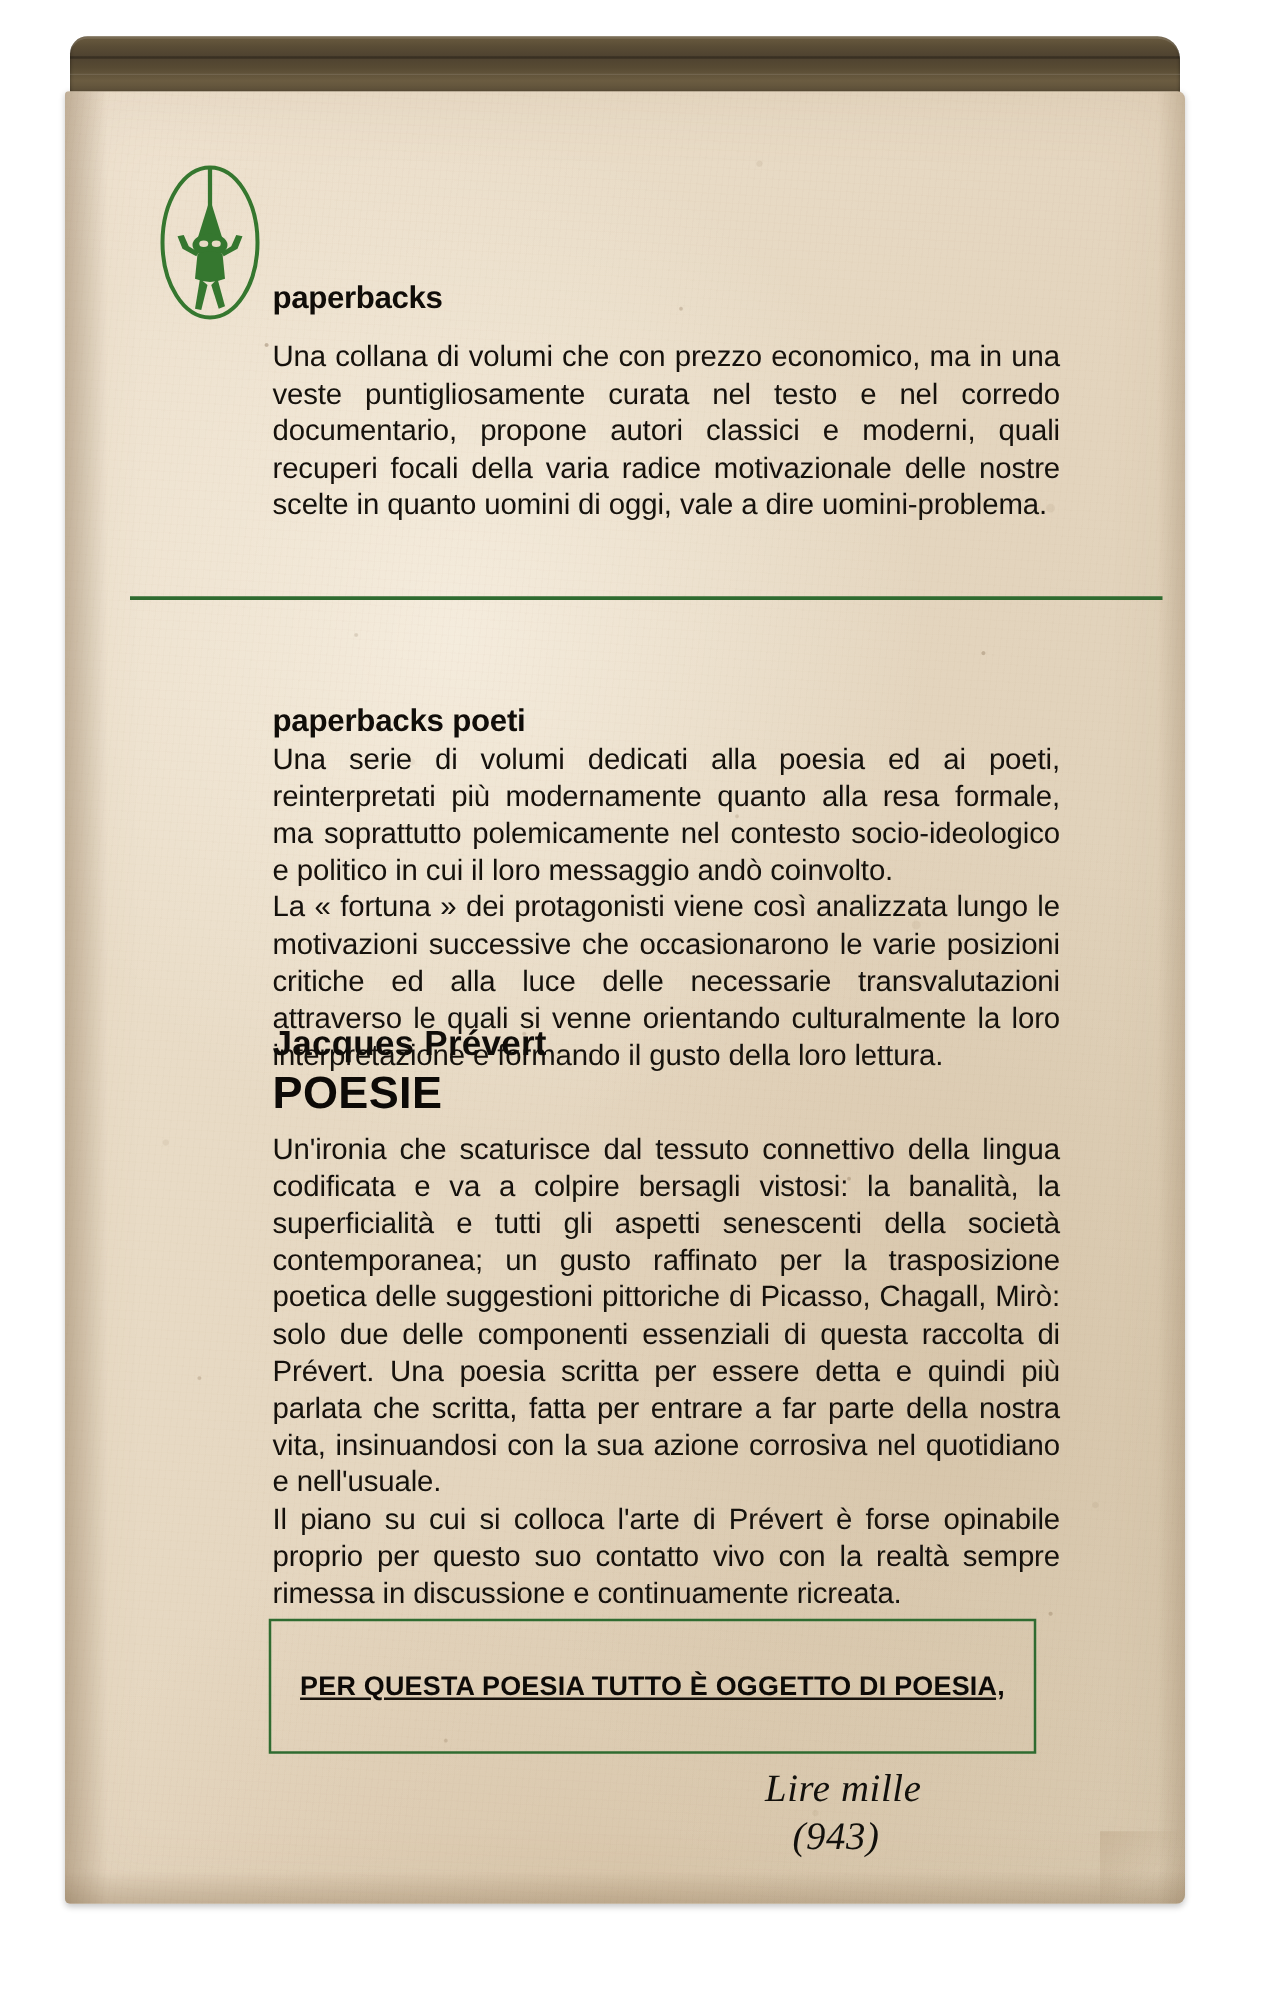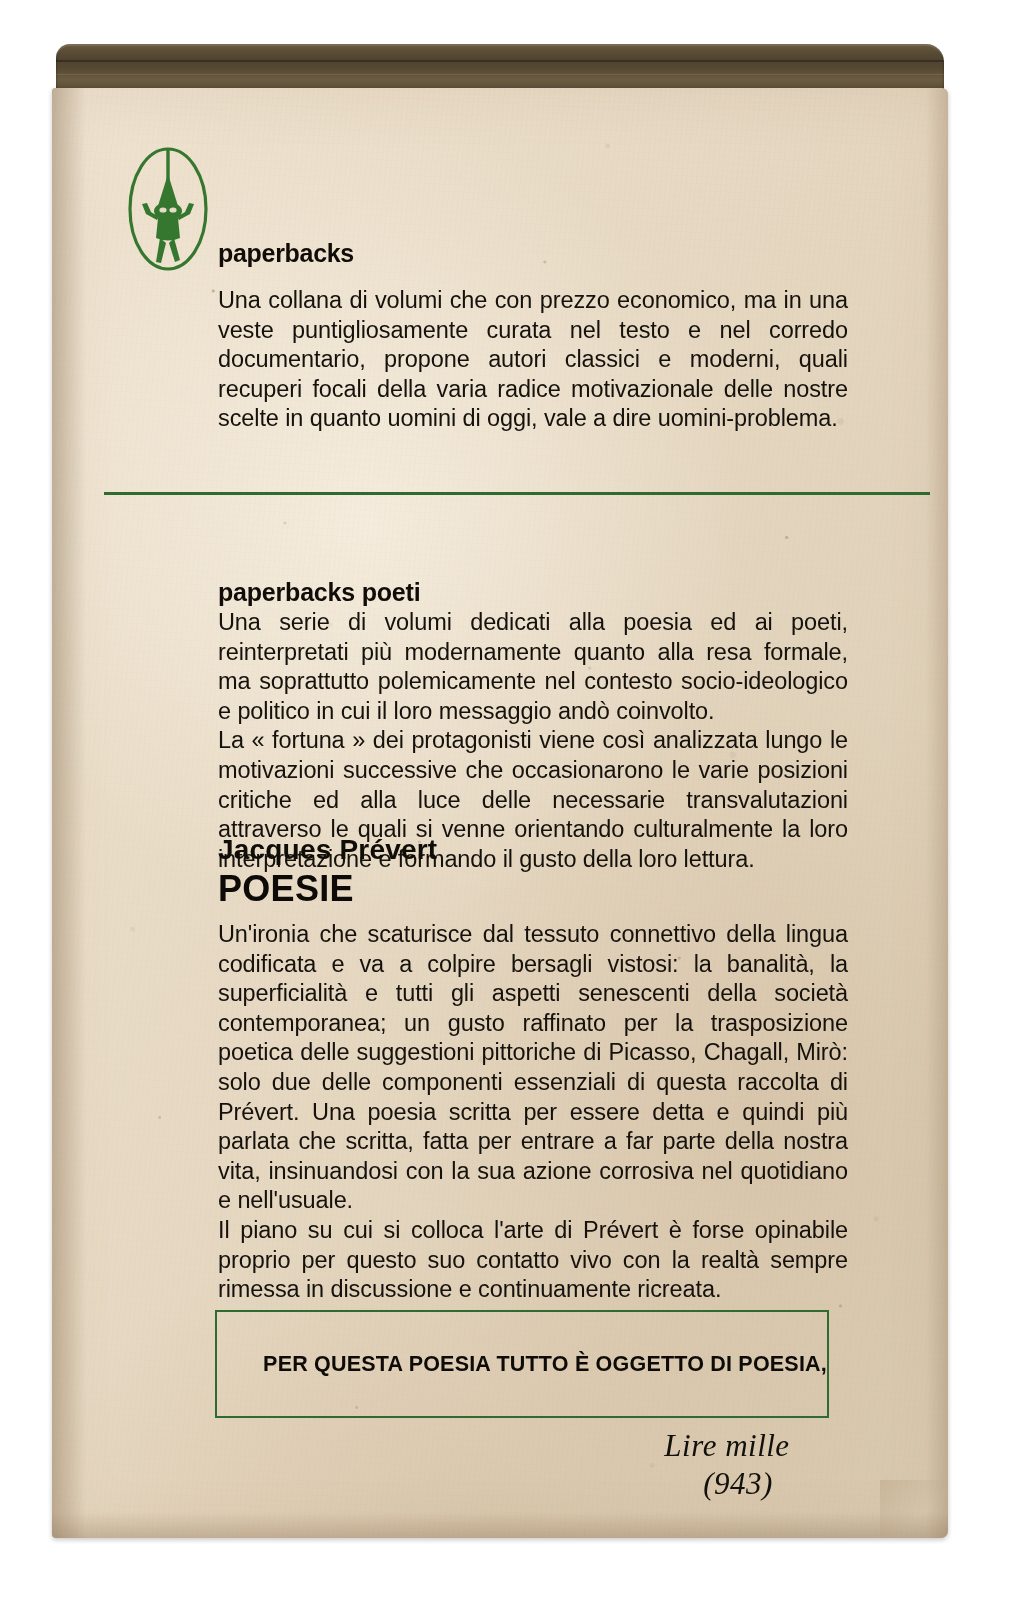--- a/index.html
+++ b/index.html
@@ -14,21 +14,21 @@
     position: relative;
     width: 1009px;
     height: 1600px;
     background: #ffffff;
   }
 
   
   #book {
     position: absolute;
     left: 52px;
-    top: 44px;
+    top: 29px;
     width: 896px;
     height: 1324px;
   }
 
   
   .book-top-edge {
     position: absolute;
     left: 4px;
     top: 0px;
     width: 888px;
@@ -251,37 +251,37 @@
   .quote-box {
     position: absolute;
     left: 163px;
     top: 1222px;
     width: 610px;
     height: 104px;
     border: 2.5px solid #2f6b30;
     display: flex;
     flex-direction: row;
     align-items: center;
-    justify-content: flex-end;
+    justify-content: center;
+    text-decoration: underline;
   }
   .quote-line {
     font-size: 21.5px;
     font-weight: bold;
     letter-spacing: 0.2px;
     text-align: center;
     color: #0d0a07;
     line-height: 1.5;
   }
 
   .price-block {
     position: absolute;
     left: 560px;
     top: 1340px;
     width: 230px;
-    text-align: center;
     font-family: "Liberation Serif", serif;
     font-style: italic;
     color: #12100c;
   }
   .price-line-1 { font-size: 31px; letter-spacing: 0.5px; }
   .price-line-2 { font-size: 31px; letter-spacing: 0.5px; margin-top: 2px; margin-left: 22px; }
 
   
   .curl {
     position:absolute;

